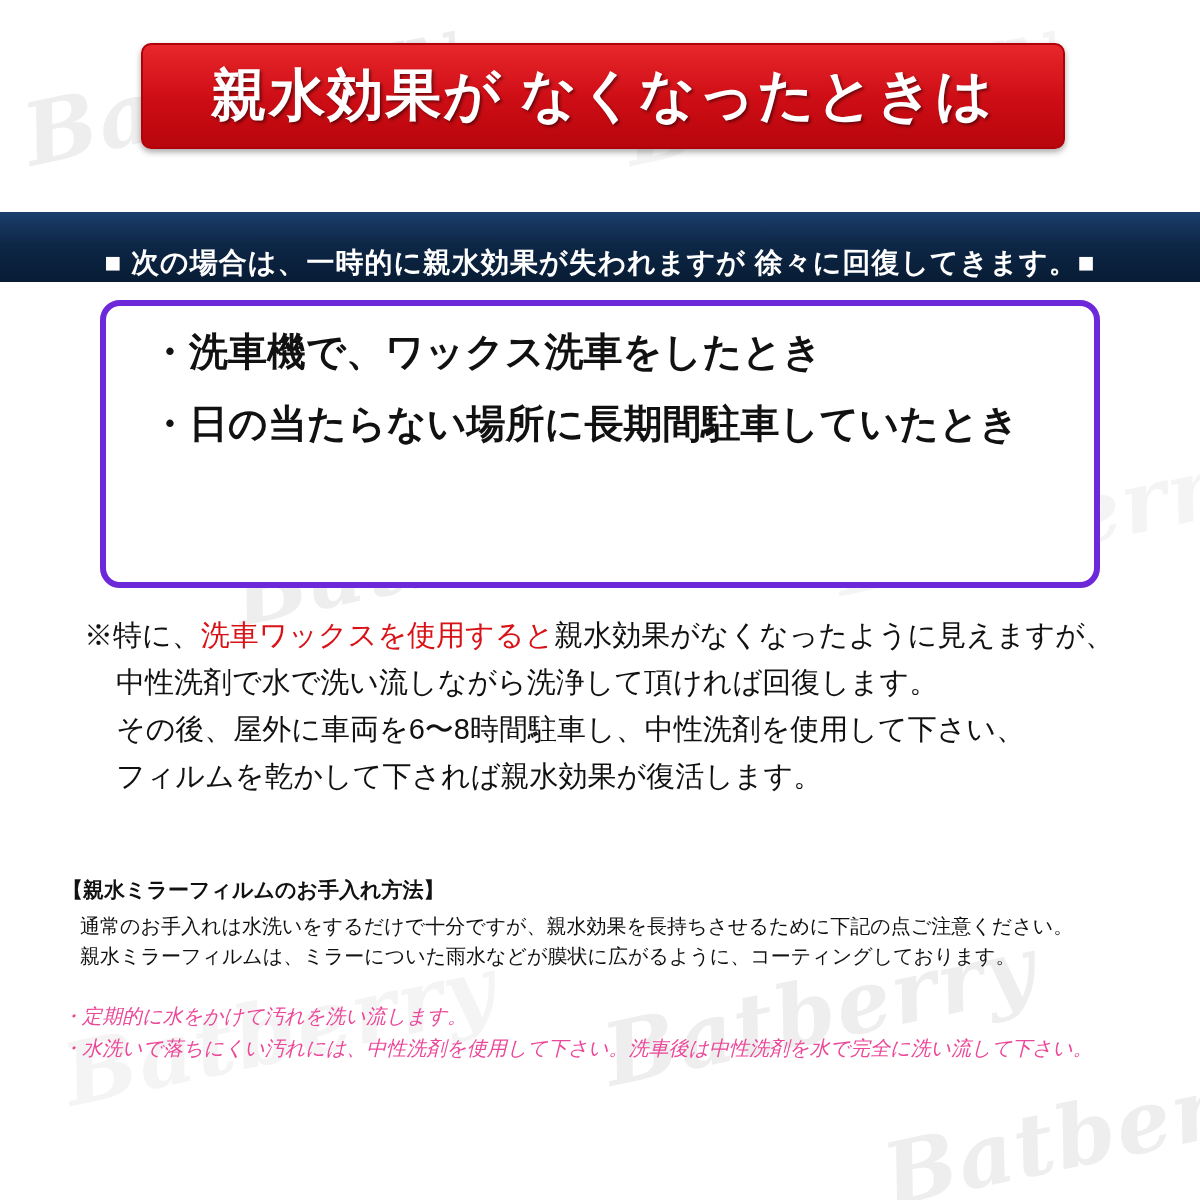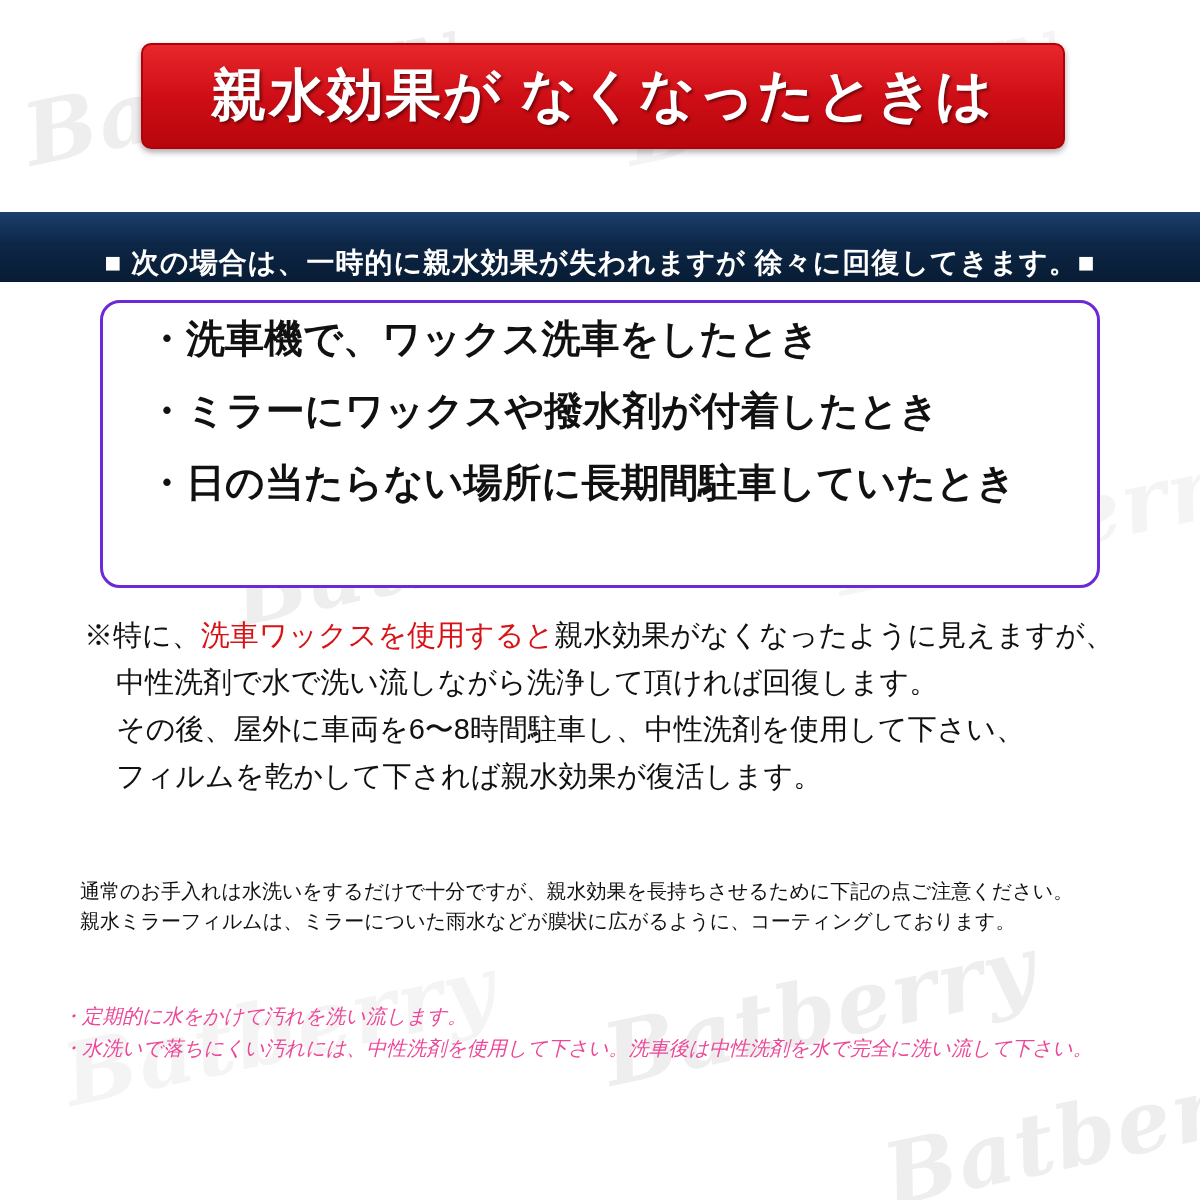--- a/index.html
+++ b/index.html
@@ -93,25 +93,25 @@
     white-space: nowrap;
   }
 
   
   .list-box {
     position: absolute;
     left: 100px;
     top: 300px;
     width: 1000px;
     height: 288px;
-    border: 3px solid #6d28d9;
+    border: 6px solid #6d28d9;
     border-radius: 20px;
     background: #ffffff;
     box-sizing: border-box;
-    padding: 16px 0 0 0;
+    padding: 26px 0 0 0;
   }
   .list-item {
     font-size: 39px;
     font-weight: bold;
     color: #111111;
     padding-left: 44px;
     line-height: 1.0;
     margin-bottom: 33px;
     white-space: nowrap;
   }
@@ -187,32 +187,32 @@
   <div class="title-banner">
     <div class="title-text">親水効果が なくなったときは</div>
   </div>
 
   <div class="sub-banner">
     <div class="sub-text">■ 次の場合は、一時的に親水効果が失われますが 徐々に回復してきます。■</div>
   </div>
 
   <div class="list-box">
     <div class="list-item">・洗車機で、ワックス洗車をしたとき</div>
-    <div class="list-item">・ミラーにワックスや撥水剤が付着したとき</div>
     <div class="list-item">・日の当たらない場所に長期間駐車していたとき</div>
   </div>
 
   <div class="note">
     <div class="note-line"><span>※特に、</span><span class="note-em">洗車ワックスを使用すると</span><span>親水効果がなくなったように見えますが、</span></div>
     <div class="note-line indent">中性洗剤で水で洗い流しながら洗浄して頂ければ回復します。</div>
     <div class="note-line indent">その後、屋外に車両を6〜8時間駐車し、中性洗剤を使用して下さい、</div>
     <div class="note-line indent">フィルムを乾かして下されば親水効果が復活します。</div>
   </div>
 
   <div class="care">
+    <div class="care-title">【親水ミラーフィルムのお手入れ方法】</div>
     <div class="care-line">通常のお手入れは水洗いをするだけで十分ですが、親水効果を長持ちさせるために下記の点ご注意ください。</div>
     <div class="care-line">親水ミラーフィルムは、ミラーについた雨水などが膜状に広がるように、コーティングしております。</div>
   </div>
 
   <div class="care-bullets">
     <div class="care-bullet">・定期的に水をかけて汚れを洗い流します。</div>
     <div class="care-bullet">・水洗いで落ちにくい汚れには、中性洗剤を使用して下さい。洗車後は中性洗剤を水で完全に洗い流して下さい。</div>
   </div>
 
 </div>

